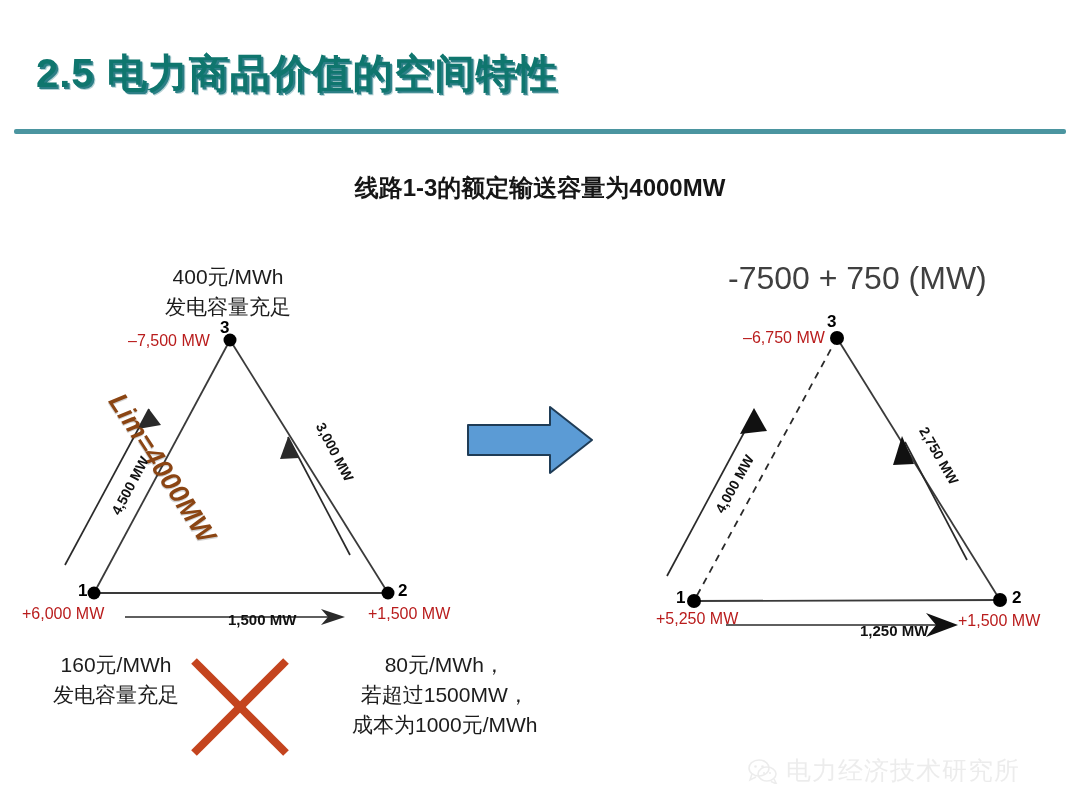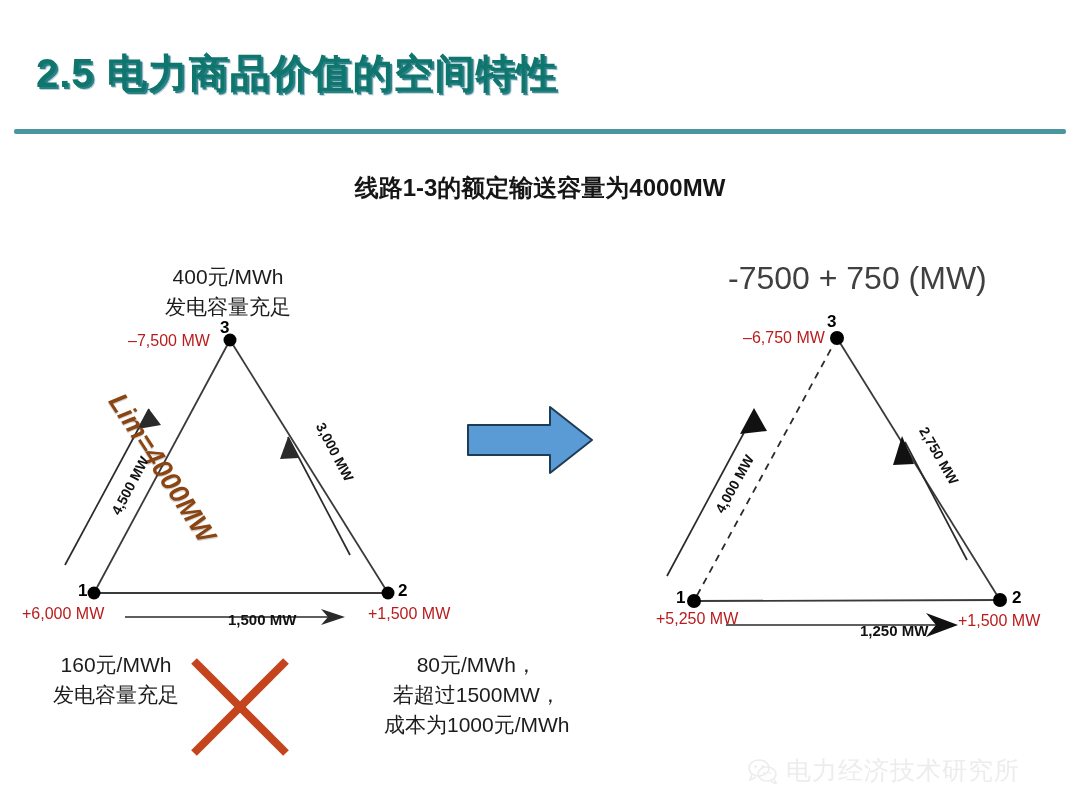--- a/index.html
+++ b/index.html
@@ -272,21 +272,21 @@
 <div class="blk" style="left:40px; top:650px;margin-left:13px;">
   <div class="lbl-note">160元/MWh</div>
   <div class="lbl-note">发电容量充足</div>
 </div>
 
 <svg id="cross-mark" width="104" height="104">
   <line x1="6" y1="6" x2="98" y2="98" stroke="#c4441e" stroke-width="8" stroke-linecap="butt"></line>
   <line x1="98" y1="6" x2="6" y2="98" stroke="#c4441e" stroke-width="8" stroke-linecap="butt"></line>
 </svg>
 
-<div class="blk" style="left:384px; top:650px;">
+<div class="blk" style="left:352px; top:650px;">
   <div class="lbl-note">80元/MWh，</div>
   <div class="lbl-note">若超过1500MW，</div>
   <div class="lbl-note">成本为1000元/MWh</div>
 </div>
 
 <div id="watermark">
   <svg width="30" height="26">
     <ellipse cx="11" cy="10" rx="10" ry="8" fill="none" stroke="#ececec" stroke-width="1.6"></ellipse>
     <path d="M4 16 L2 22 L8 19" fill="none" stroke="#ececec" stroke-width="1.6"></path>
     <circle cx="7.5" cy="8.5" r="1.3" fill="#ececec"></circle>

